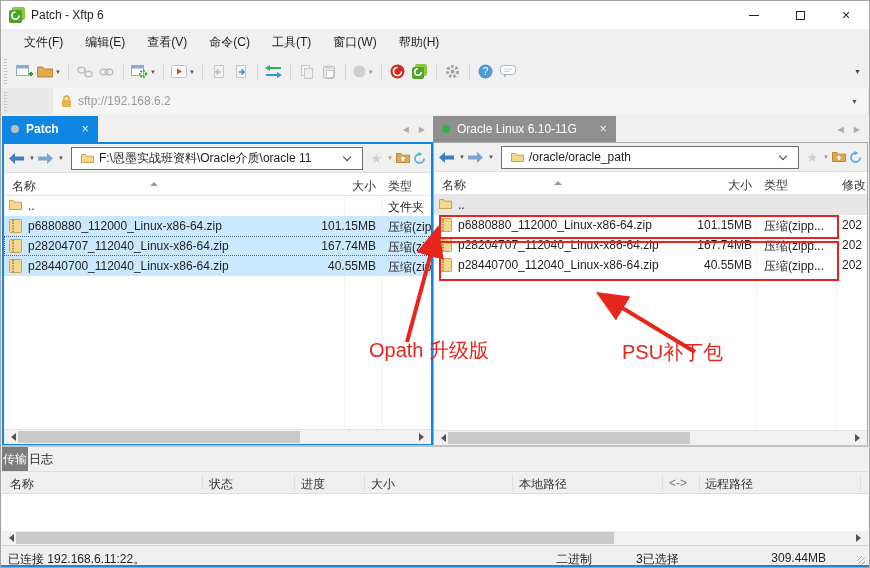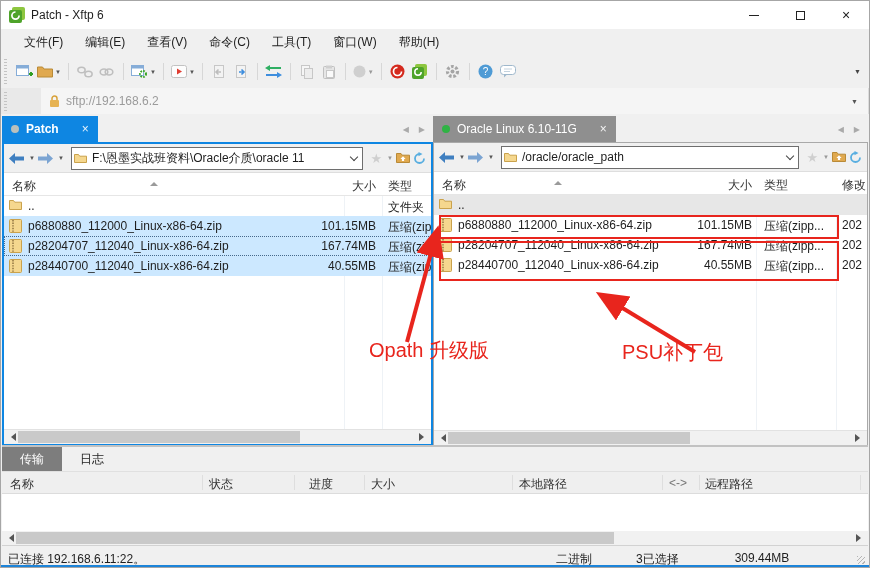--- a/index.html
+++ b/index.html
@@ -20,21 +20,21 @@
   .menu-item{padding:0 11px;}
   
   .toolbar{height:33px;display:flex;align-items:center;padding-left:12px;}
   .tbtn{height:24px;min-width:22px;display:flex;align-items:center;justify-content:center;padding:0 2px;}
   .tsep{width:1px;height:17px;background:#d7d7d7;margin:0 5px;}
   .caret{font-size:6px;color:#555;margin-left:2px;}
   .caret.dim{color:#999;}
   .tb-more{margin-left:auto;margin-right:8px;font-size:7px;color:#444;}
   .grip{position:absolute;left:3px;width:3px;background-image:repeating-linear-gradient(#c3c3c3 0 1px,transparent 1px 3px);}
   
-  .addressbar{height:26px;background:#e9e9e9;display:flex;align-items:stretch;padding-left:40px;}
+  .addressbar{height:26px;background:#e9e9e9;display:flex;align-items:stretch;padding-left:52px;}
   .afield{background:#f5f5f5;border-right:1px solid #dcdcdc;display:flex;align-items:center;color:#9b9b9b;}
   .afield input{border:0;background:transparent;outline:none;color:#9b9b9b;font:inherit;width:100%;}
   .addr-url{flex:1;padding-left:8px;gap:6px;}
   .addr-url .acaret{margin-left:auto;margin-right:10px;font-size:7px;color:#555;}
   .addr-user{width:130px;padding-left:8px;}
   .addr-pass{width:127px;padding-left:8px;border-right:0;}
   
   .panes{position:absolute;top:115px;left:1px;right:1px;height:330px;display:flex;}
   .pane{display:flex;flex-direction:column;}
   .pane.left{width:431px;}
@@ -43,21 +43,21 @@
   .tab{display:flex;align-items:center;padding:0 9px;gap:7px;color:#fff;font-weight:bold;}
   .pane.left .tab{background:#0e86e2;}
   .pane.right .tab{background:#8f8f8f;font-weight:normal;}
   .dot{width:8px;height:8px;border-radius:50%;}
   .tab .x{margin-left:16px;font-size:12px;opacity:.9;font-weight:normal;}
   .tab-nav{margin-left:auto;display:flex;align-items:center;gap:10px;padding-right:8px;color:#aaa;font-size:8px;}
   .pane-body{flex:1;display:flex;flex-direction:column;background:#fff;min-height:0;}
   .pane.left .pane-body{border:2px solid #0e86e2;}
   .pane.right .pane-body{border:1px solid #a9a9a9;}
   .navbar{height:29px;background:#f0f0f0;display:flex;align-items:center;padding:0 5px;gap:3px;border-bottom:1px solid #dedede;flex:0 0 auto;}
-  .pathbox{flex:1;height:23px;background:#fff;border:1px solid #6e6e6e;display:flex;align-items:center;padding:0 2px;gap:5px;margin:0 4px;overflow:hidden;}
+  .pathbox{flex:1;height:23px;background:#fff;border:1px solid #6e6e6e;display:flex;align-items:center;padding:0 9px;gap:5px;margin:0 4px;overflow:hidden;}
   .pathbox .ptext{white-space:nowrap;overflow:hidden;}
   .chev{width:6px;height:6px;border-right:1px solid #444;border-bottom:1px solid #444;transform:rotate(45deg);margin-left:auto;flex:0 0 auto;margin-right:3px;margin-top:-3px;}
   .star{color:#cfcfcf;font-size:13px;}
   
   .fl-header{height:23px;position:relative;border-bottom:1px solid #e6e6e6;flex:0 0 auto;background:#fff;color:#333;}
   .fl-header span{position:absolute;top:5px;}
   .sortcaret{position:absolute;top:1px;width:0;height:0;border:4px solid transparent;border-bottom:4px solid #9a9a9a;}
   .listwrap{flex:1;position:relative;overflow:hidden;background:#fff;min-height:0;}
   .gridline{position:absolute;top:0;bottom:0;width:1px;background:#eef2f6;}
   .frow{position:relative;height:20px;}
@@ -77,21 +77,21 @@
   .sarr{position:absolute;top:3px;width:0;height:0;border:4px solid transparent;}
   .sarr.l{left:3px;border-right:5px solid #555;}
   .sarr.r{right:3px;border-left:5px solid #555;}
   
   .overlay{position:absolute;inset:0;pointer-events:none;z-index:6;}
   .redbox{position:absolute;border:2px solid #e8251d;}
   .ann{position:absolute;color:#e8251d;font-size:20px;white-space:nowrap;}
   
   .bottom-panel{position:absolute;top:444px;left:1px;right:1px;height:86px;background:#f0f0f0;border-top:2px solid #c2c2c2;}
   .bp-tabs{height:24px;display:flex;align-items:stretch;}
-  .bp-tab{padding:4px 18px;display:flex;align-items:center;font-family:Liberation Serif, serif;}
+  .bp-tab{padding:4px 1px;display:flex;align-items:center;font-family:Liberation Serif, serif;}
   .bp-tab.active{background:#7d7d7d;color:#fff;}
   .bp-header{height:23px;position:relative;background:#efefef;border-top:1px solid #e0e0e0;border-bottom:1px solid #dcdcdc;color:#333;}
   .bp-header span{position:absolute;top:4px;}
   .bp-div{position:absolute;top:3px;bottom:3px;width:1px;background:#dedede;}
   .bp-body{background:#fff;height:37px;}
   
   .main-hscroll{position:absolute;top:530px;left:1px;right:1px;height:14px;background:#f1f1f1;}
   .statusbar{position:absolute;top:544px;left:1px;right:1px;height:22px;background:#f0f0f0;border-top:1px solid #d2d2d2;}
   .statusbar span{position:absolute;top:5px;}
   .resize-grip{position:absolute;right:3px;bottom:3px;width:8px;height:8px;
@@ -495,21 +495,21 @@
   </div>
 
   <div class="bottom-panel">
     <div class="bp-tabs">
       <div class="bp-tab active">传输</div>
       <div class="bp-tab">日志</div>
     </div>
     <div class="bp-header">
       <span style="left:8px">名称</span>
       <span style="left:207px">状态</span>
-      <span style="left:307px">进度</span>
+      <span style="left:299px">进度</span>
       <span style="left:369px">大小</span>
       <span style="left:517px">本地路径</span>
       <span style="left:667px;color:#777">&lt;-&gt;</span>
       <span style="left:703px">远程路径</span>
       <div class="bp-div" style="left:200px"></div>
       <div class="bp-div" style="left:292px"></div>
       <div class="bp-div" style="left:362px"></div>
       <div class="bp-div" style="left:510px"></div>
       <div class="bp-div" style="left:660px"></div>
       <div class="bp-div" style="left:697px"></div>
@@ -521,18 +521,18 @@
   <div class="main-hscroll">
     <span class="sarr l"></span>
     <div class="thumb" style="left:14px;width:598px"></div>
     <span class="sarr r"></span>
   </div>
 
   <div class="statusbar">
     <span style="left:6px">已连接 192.168.6.11:22。</span>
     <span style="left:554px">二进制</span>
     <span style="left:634px">3已选择</span>
-    <span style="left:724px;width:72px;text-align:center;display:inline-block">309.44MB</span>
+    <span style="left:752px;width:72px;text-align:right;display:inline-block">309.44MB</span>
     <div class="resize-grip"></div>
   </div>
 
   <div class="blue-edge"></div>
 </div>
 
 </body></html>

